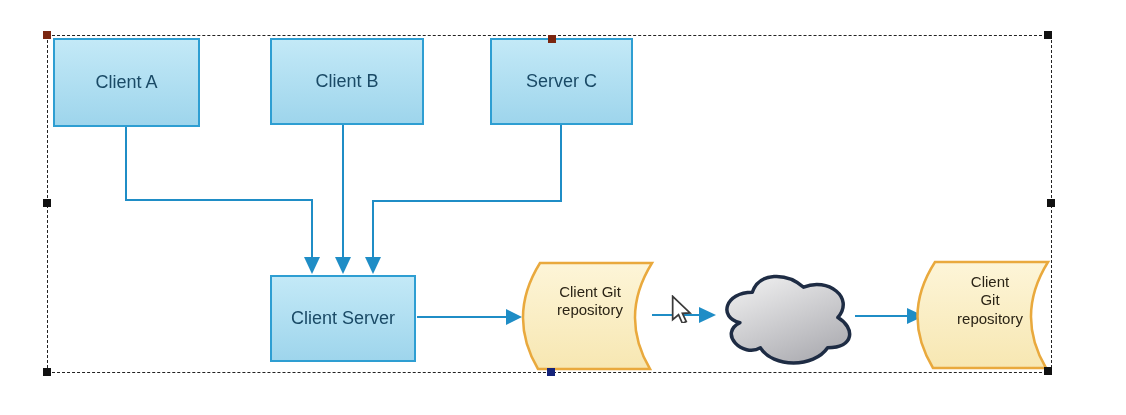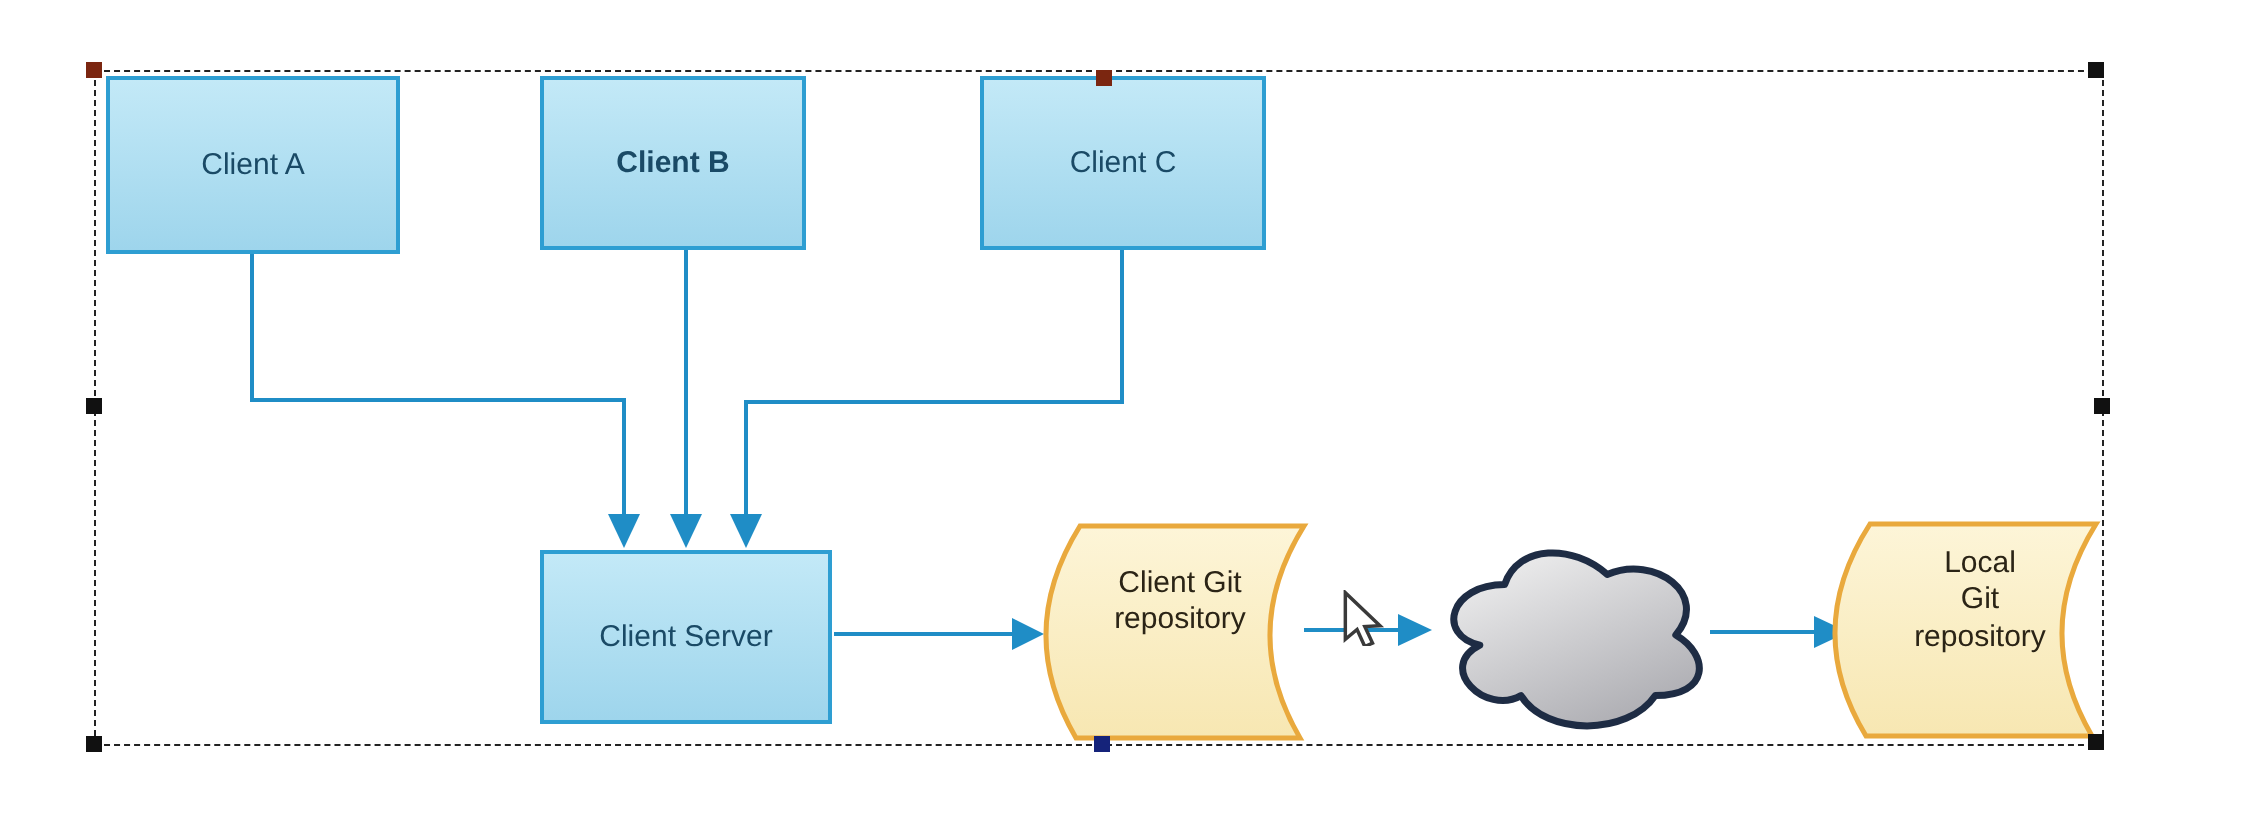--- a/index.html
+++ b/index.html
@@ -17,21 +17,21 @@
   .cloud{stroke:var(--cloud-border);stroke-width:3.5;stroke-linejoin:round;}
   .cursor-path{fill:#ffffff;stroke:#3a3a3a;stroke-width:1.3;}
 
   .node{
     position:absolute;
     box-sizing:border-box;
     border:2px solid var(--node-border);
     background:linear-gradient(180deg, var(--node-fill-top) 0%, var(--node-fill-bottom) 100%);
     color:var(--node-text);
     display:flex;align-items:center;justify-content:center;
-    font-size:15px;
+    font-size:18px;
   }
   .tape-label{
     position:absolute;
     color:var(--tape-text);
     font-size:15px;line-height:1.22;
     text-align:center;white-space:pre-line;
   }
   .selection-outline{
     position:absolute;
     left:47px;top:35px;width:1005px;height:338px;
@@ -95,33 +95,33 @@
              C718,333.7 742.7,357.9 760.5,347.8
              C772.8,368 813.9,368 827.6,347.8
              C855,347.8 855,327.6 837.9,317.5
              C855,297.3 827.6,277.1 803.6,287.2
              C786.5,272.1 759.1,272.1 752.3,292.3 Z"></path>
   </svg>
 
   <div class="node" style="left:53px;top:38px;width:147px;height:89px;">
     <span>Client A</span>
   </div>
-  <div class="node" style="left:270px;top:38px;width:133px;height:87px;font-weight:bold;">
+  <div class="node" style="left:270px;top:38px;width:154px;height:87px;">
     <span>Client B</span>
   </div>
   <div class="node" style="left:490px;top:38px;width:143px;height:87px;">
-    <span>Client C</span>
+    <span>Server C</span>
   </div>
   <div class="node" style="left:270px;top:275px;width:146px;height:87px;">
     <span>Client Server</span>
   </div>
 
   <div class="tape-label" style="left:527px;top:283px;width:126px;">Client Git
 repository</div>
-  <div class="tape-label" style="left:927px;top:273px;width:126px;">Local
+  <div class="tape-label" style="left:927px;top:273px;width:126px;">Client
 Git
 repository</div>
 
   <div class="selection-outline"></div>
   <div class="handle maroon h-tl"></div>
   <div class="handle maroon h-tc"></div>
   <div class="handle h-tr"></div>
   <div class="handle h-ml"></div>
   <div class="handle h-mr"></div>
   <div class="handle h-bl"></div>

